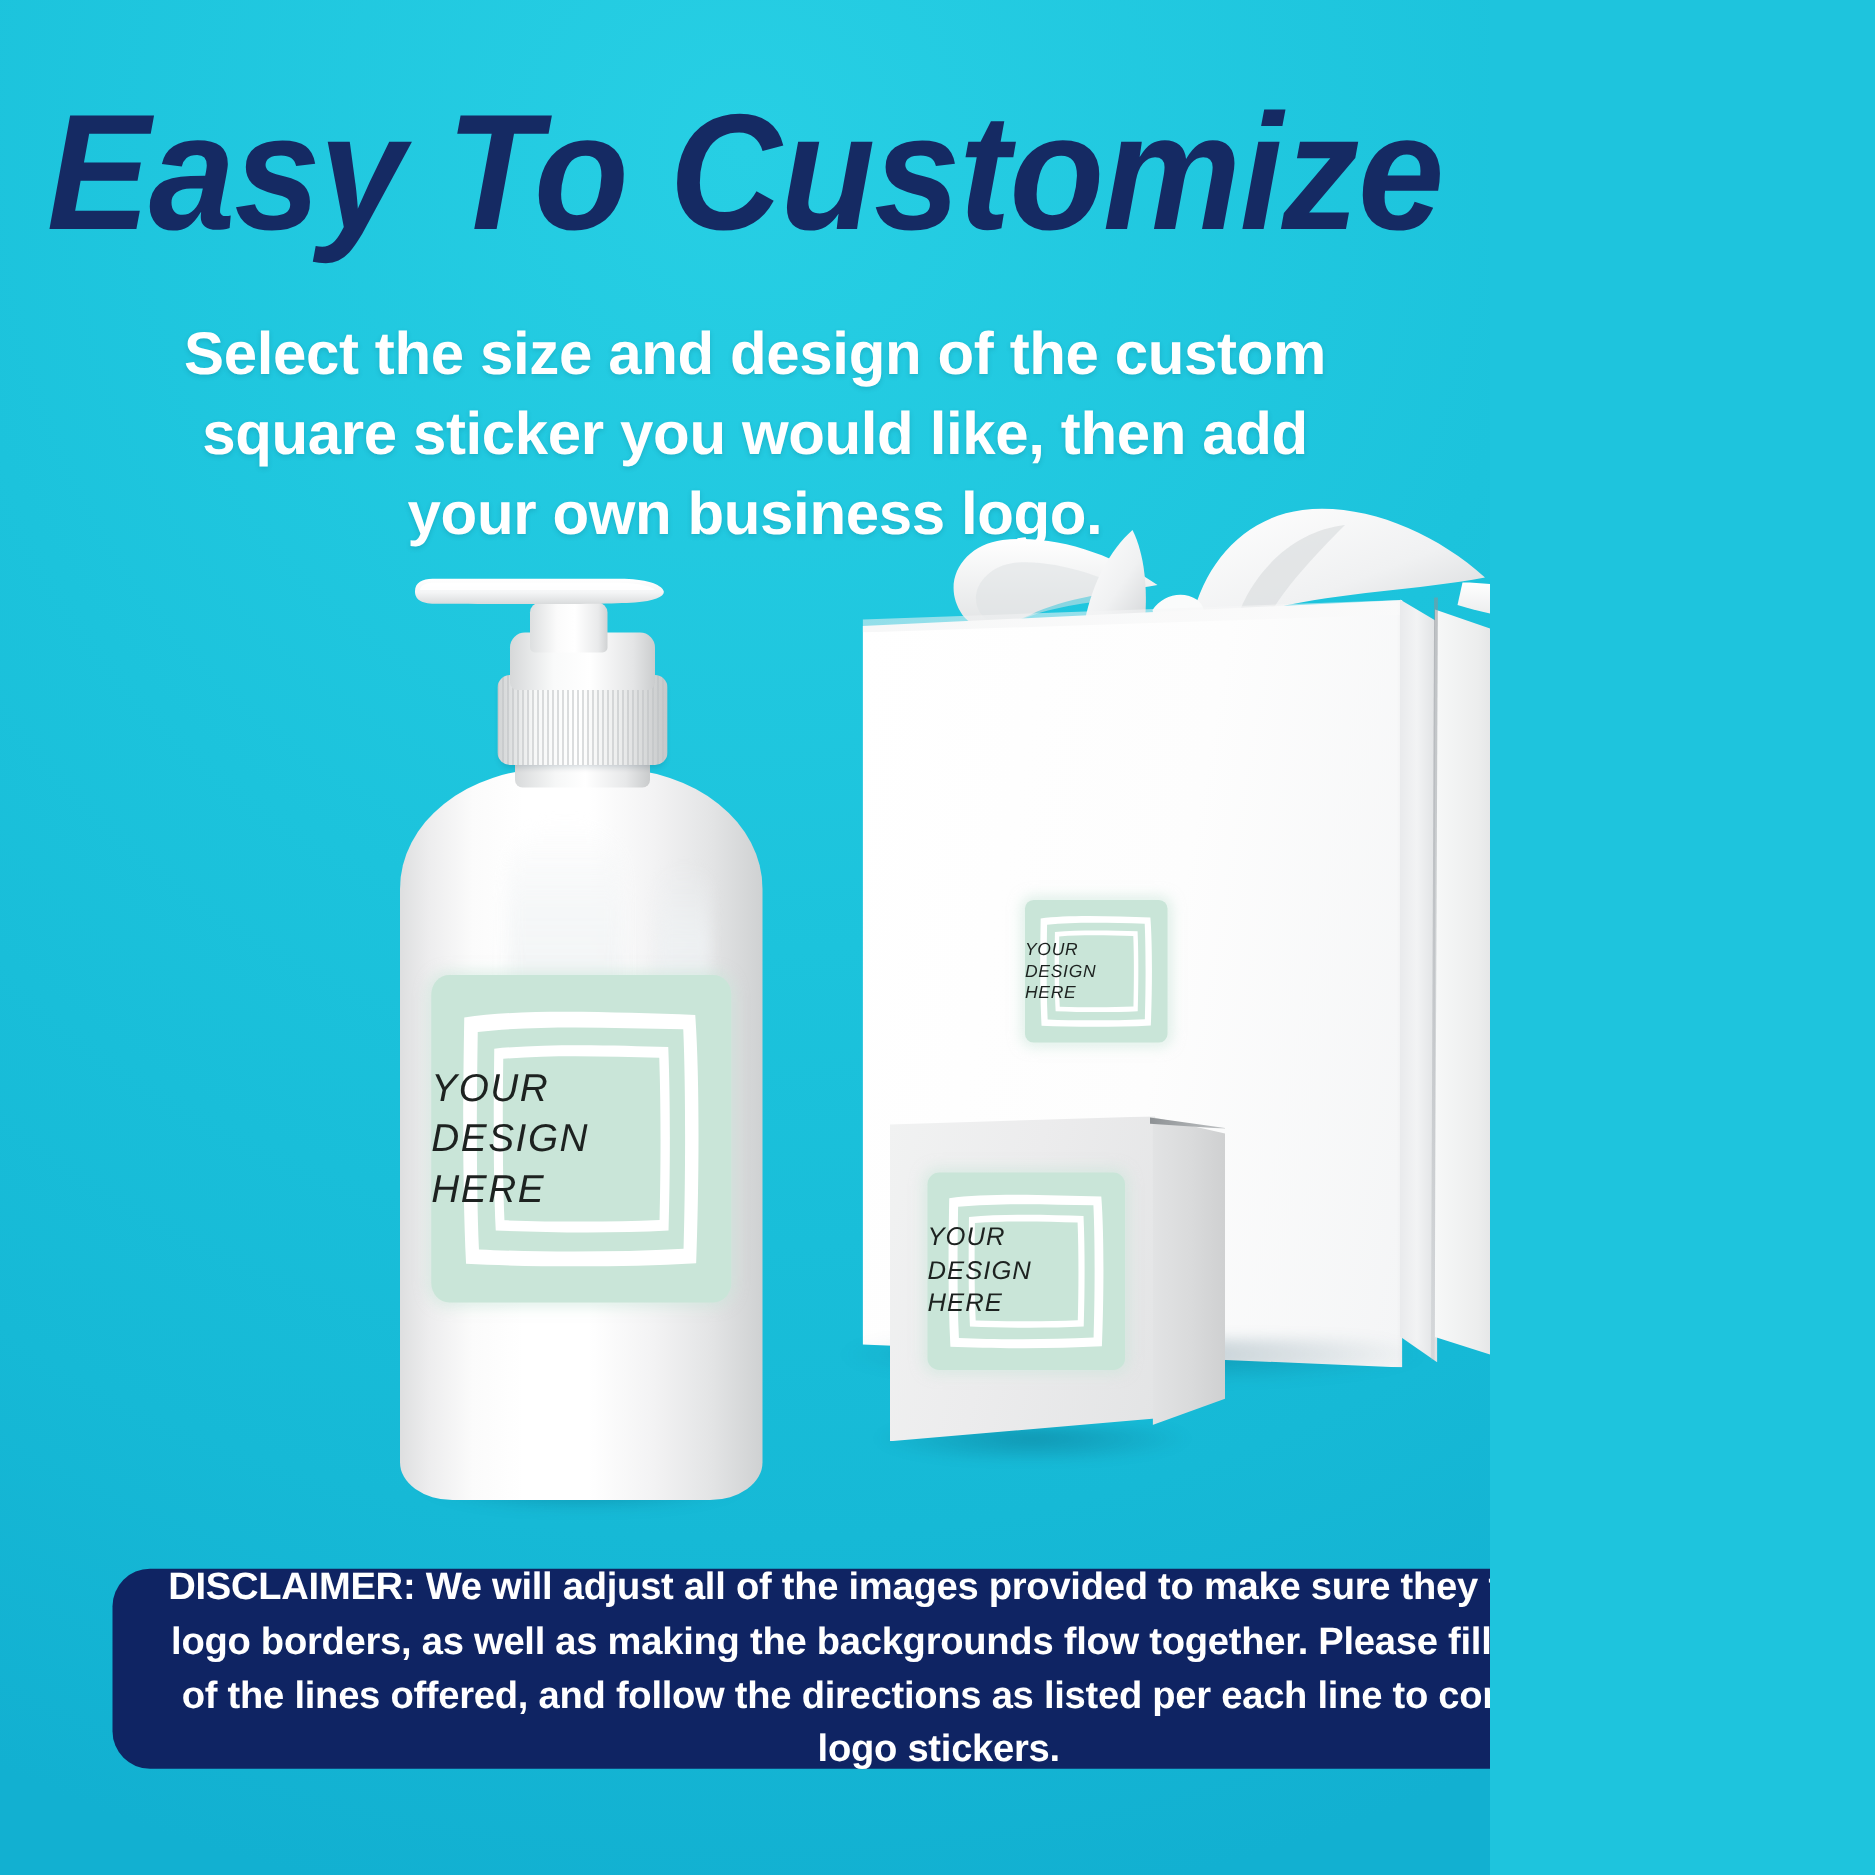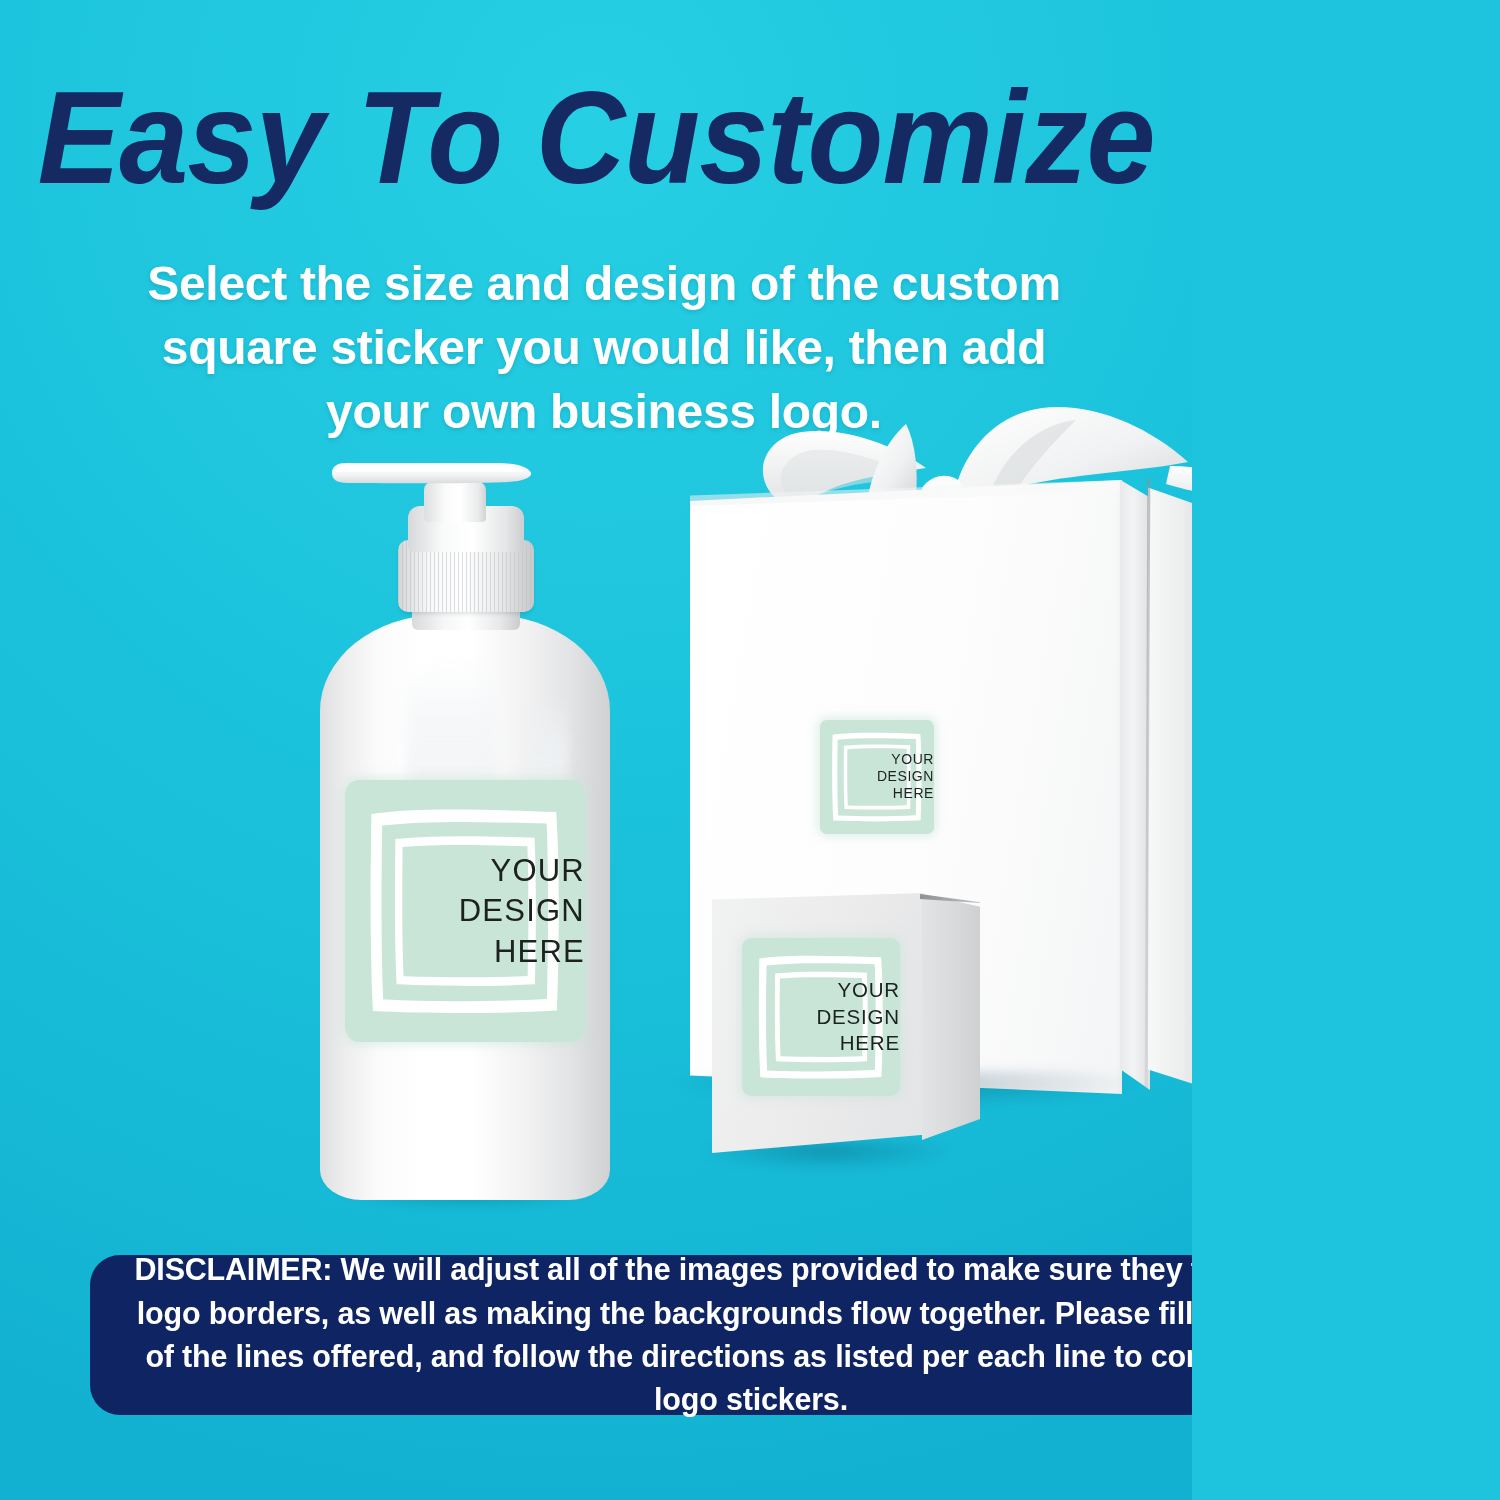--- a/index.html
+++ b/index.html
@@ -177,27 +177,28 @@
   .sticker { position:absolute; }
   .sticker .mint {
     position:absolute; inset:0;
     background:#c9e5d8;
     border-radius:6%;
   }
   .sticker svg.frame { position:absolute; inset:0; width:100%; height:100%; }
   .sticker .txt {
     position:absolute; left:0; right:0; top:50%;
     transform: translateY(-50%);
-    text-align:right;
+    text-align:left;
     color:#1d2220;
     font-family:"Liberation Sans", sans-serif;
     font-weight:400;
     line-height:1.30;
     letter-spacing:0.04em;
     white-space:pre-line;
+    font-style:italic;
   }
   .sticker-bottle .txt { font-size:31px; }
   .sticker-small  .txt { font-size:20.5px; }
   .sticker-gift   .txt { font-size:14px; line-height:1.22; }
 
   
   .sticker .mint { box-shadow: 0 0 10px 3px rgba(201,229,216,0.55); }
 
   
   .disclaimer {

